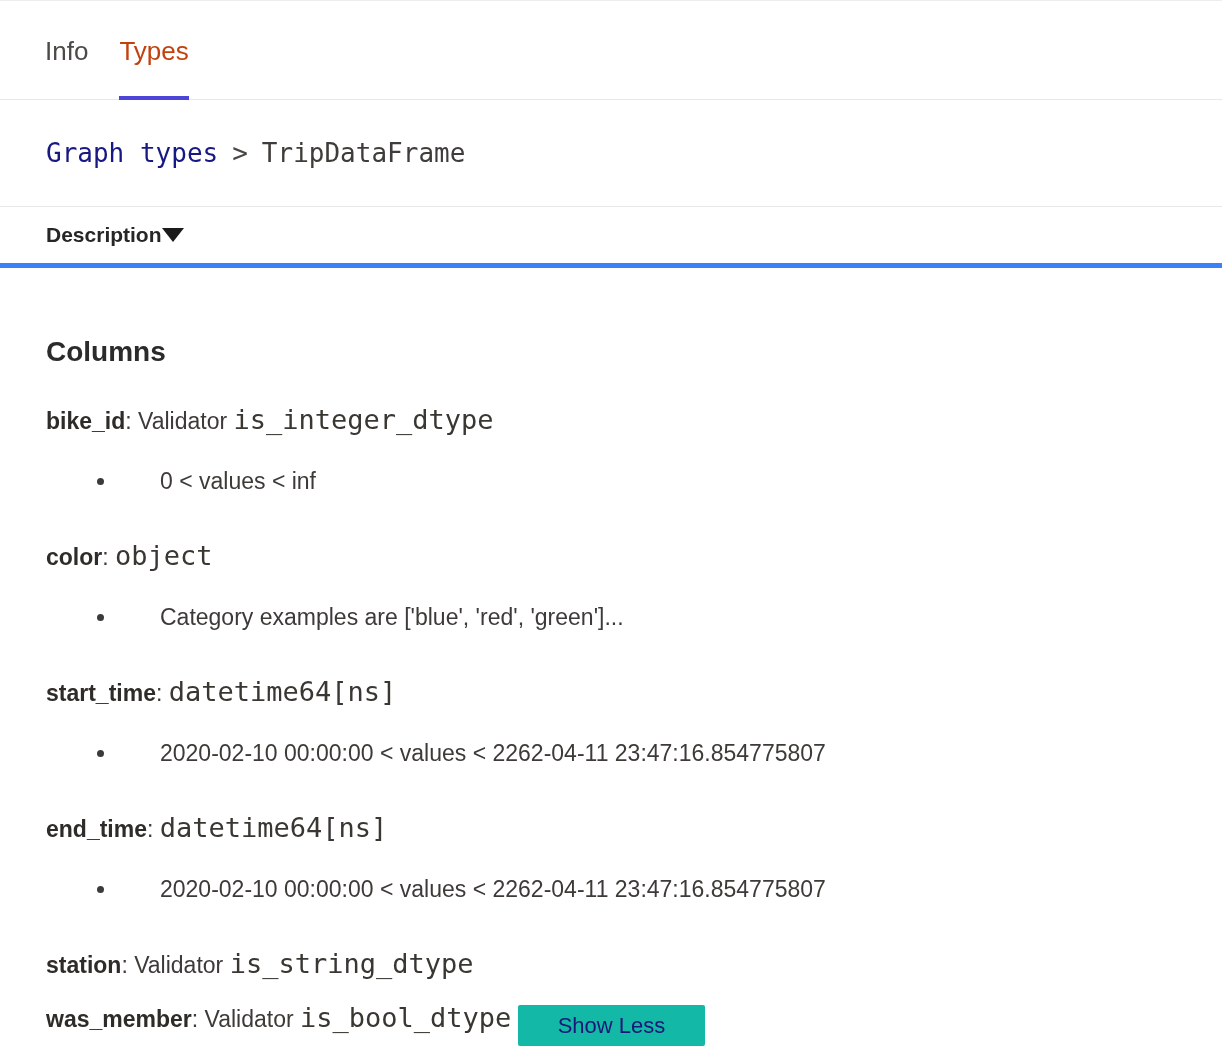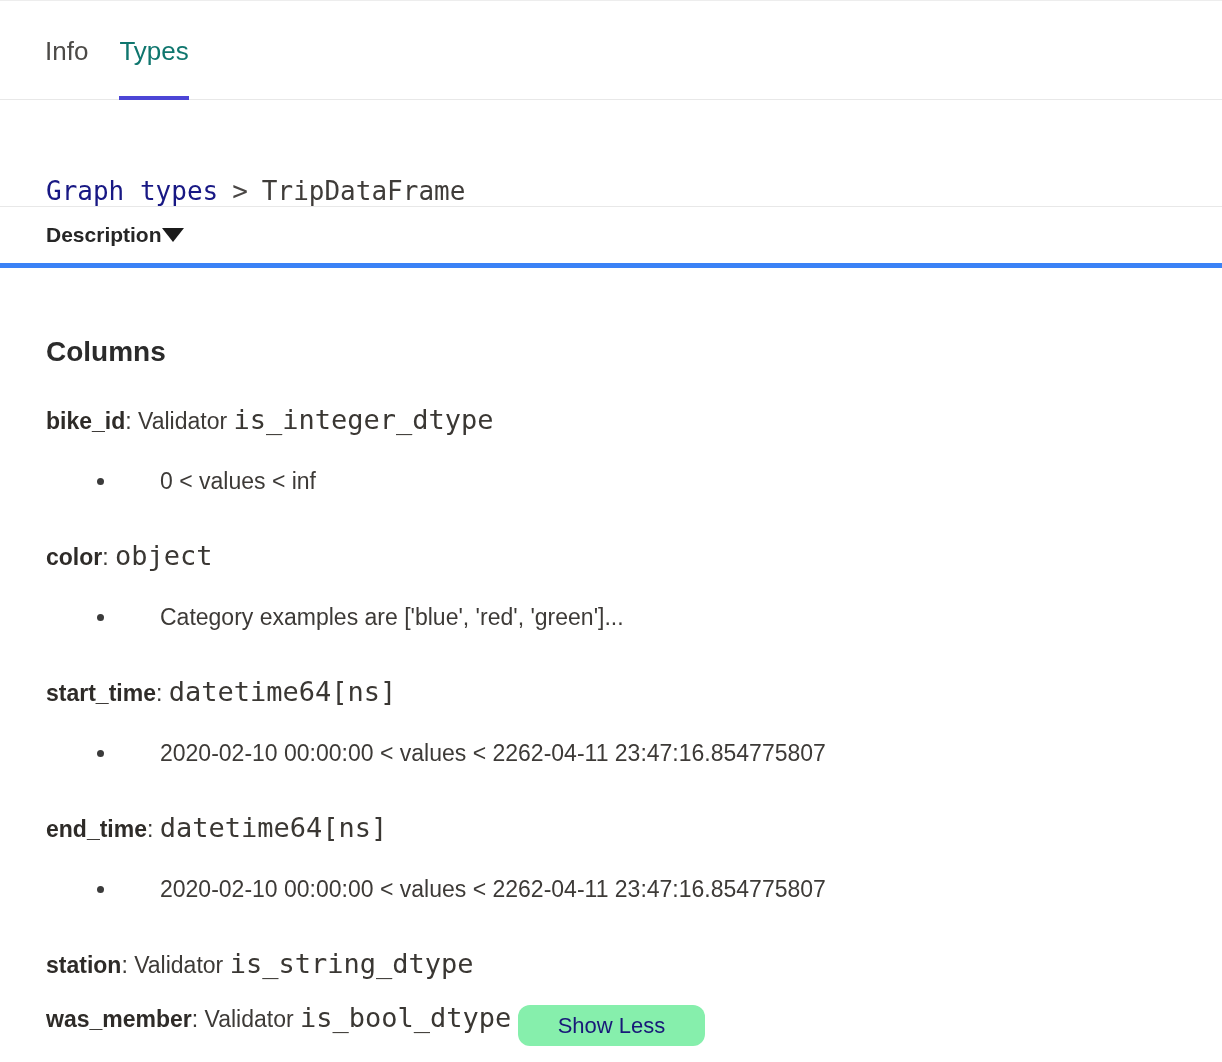--- a/index.html
+++ b/index.html
@@ -6,27 +6,27 @@
   html,body { width:1222px; height:1062px; background:#ffffff; overflow:hidden;
               font-family:"Liberation Sans", sans-serif; color:#3d3a37; }
   .page { width:1222px; height:1062px; position:relative; border-top:1px solid #ededed; }
 
   
   .tab-bar { height:99px; border-bottom:1px solid #e8e8e8; display:flex;
              align-items:stretch; padding-left:45px; }
   .tab { display:flex; align-items:center; font-size:26px; font-weight:400;
          color:#4c4a47; cursor:pointer; position:relative; padding-top:2px; }
   .tab + .tab { margin-left:31px; }
-  .tab.active { color:#0f766e; }
+  .tab.active { color:#c2410c; }
   .tab.active::after { content:""; position:absolute; left:0; right:0; bottom:-1px;
                        height:4px; background:#4c45d6; }
 
   
   .crumb-bar { height:107px; border-bottom:1px solid #e8e8e8; display:flex;
-               align-items:flex-end; padding-left:46px;
+               align-items:center; padding-left:46px;
                font-family:"DejaVu Sans Mono","Liberation Mono",monospace; font-size:26px; }
   .crumb-link { color:#181884; cursor:pointer; }
   .crumb-sep { color:#4a4745; margin:0 14px; }
   .crumb-current { color:#3f3c39; }
 
   
   .desc-bar { height:61px; border-bottom:5px solid #3b82f6; display:flex;
               align-items:center; justify-content:flex-start;
               padding:0 24px 0 46px; cursor:pointer; }
   .desc-title { font-size:21px; font-weight:700; color:#262626; }
@@ -45,21 +45,21 @@
   .col-name { font-weight:700; color:#2e2b28; }
   .code { font-family:"DejaVu Sans Mono","Liberation Mono",monospace; font-size:27px;
           line-height:1; color:#3a3733; }
   .bullet-row { display:flex; align-items:flex-start; margin-top:30px;
                 padding-left:51px; font-size:23px; line-height:30px; color:#3d3a37;gap:33px; }
   .dot { flex:0 0 auto; width:7px; height:7px; border-radius:50%; background:#3b3b3b;
          margin:12px 23px 0 0; }
 
   
   .show-less { position:absolute; left:518px; top:1004px; width:187px; height:41px;
-               background:#86efac; border:none; border-radius:12px; cursor:pointer;
+               background:#14b8a6; border:none; border-radius:2px; cursor:pointer;
                display:flex; align-items:center; justify-content:center;
                font-family:"Liberation Sans", sans-serif;
                font-size:22px; font-weight:500; color:#181878; }
 </style>
 </head>
 <body>
 
 <div class="page">
 
   <div class="tab-bar">

